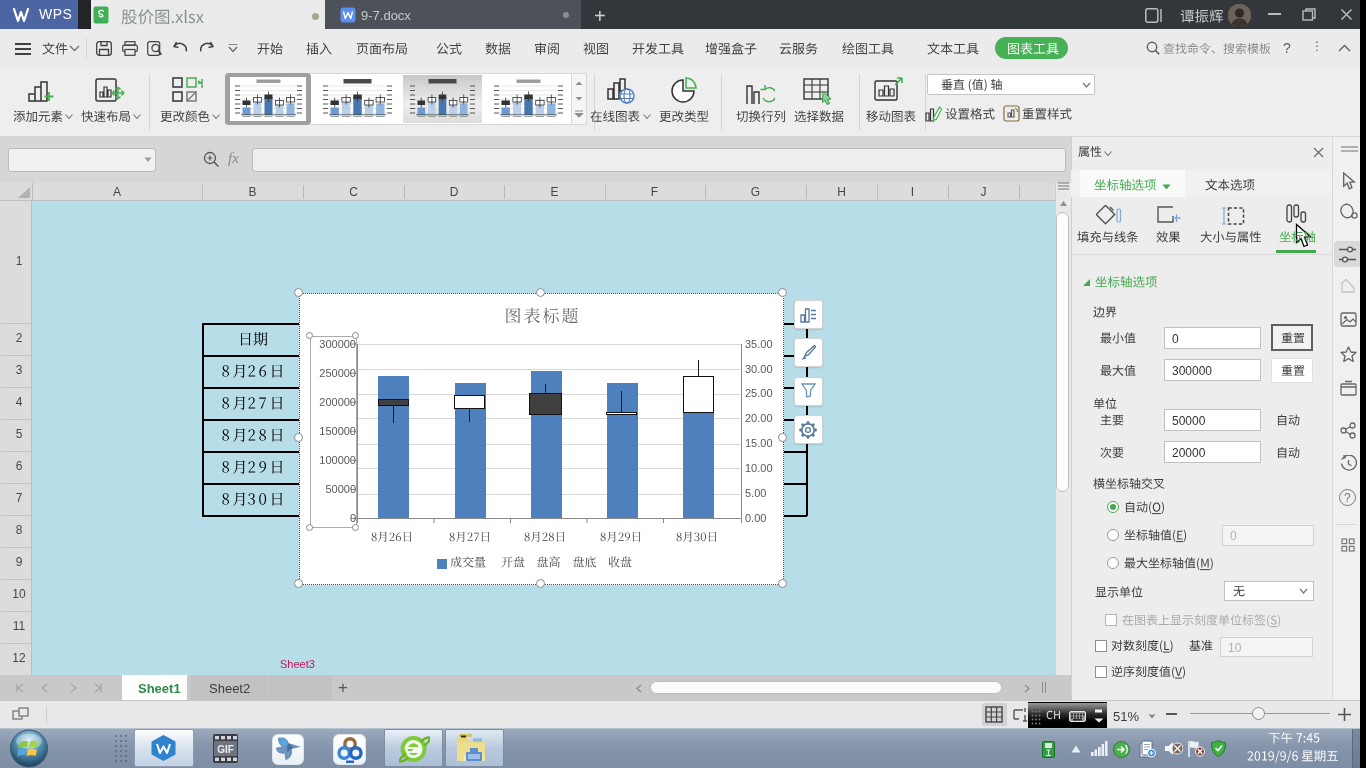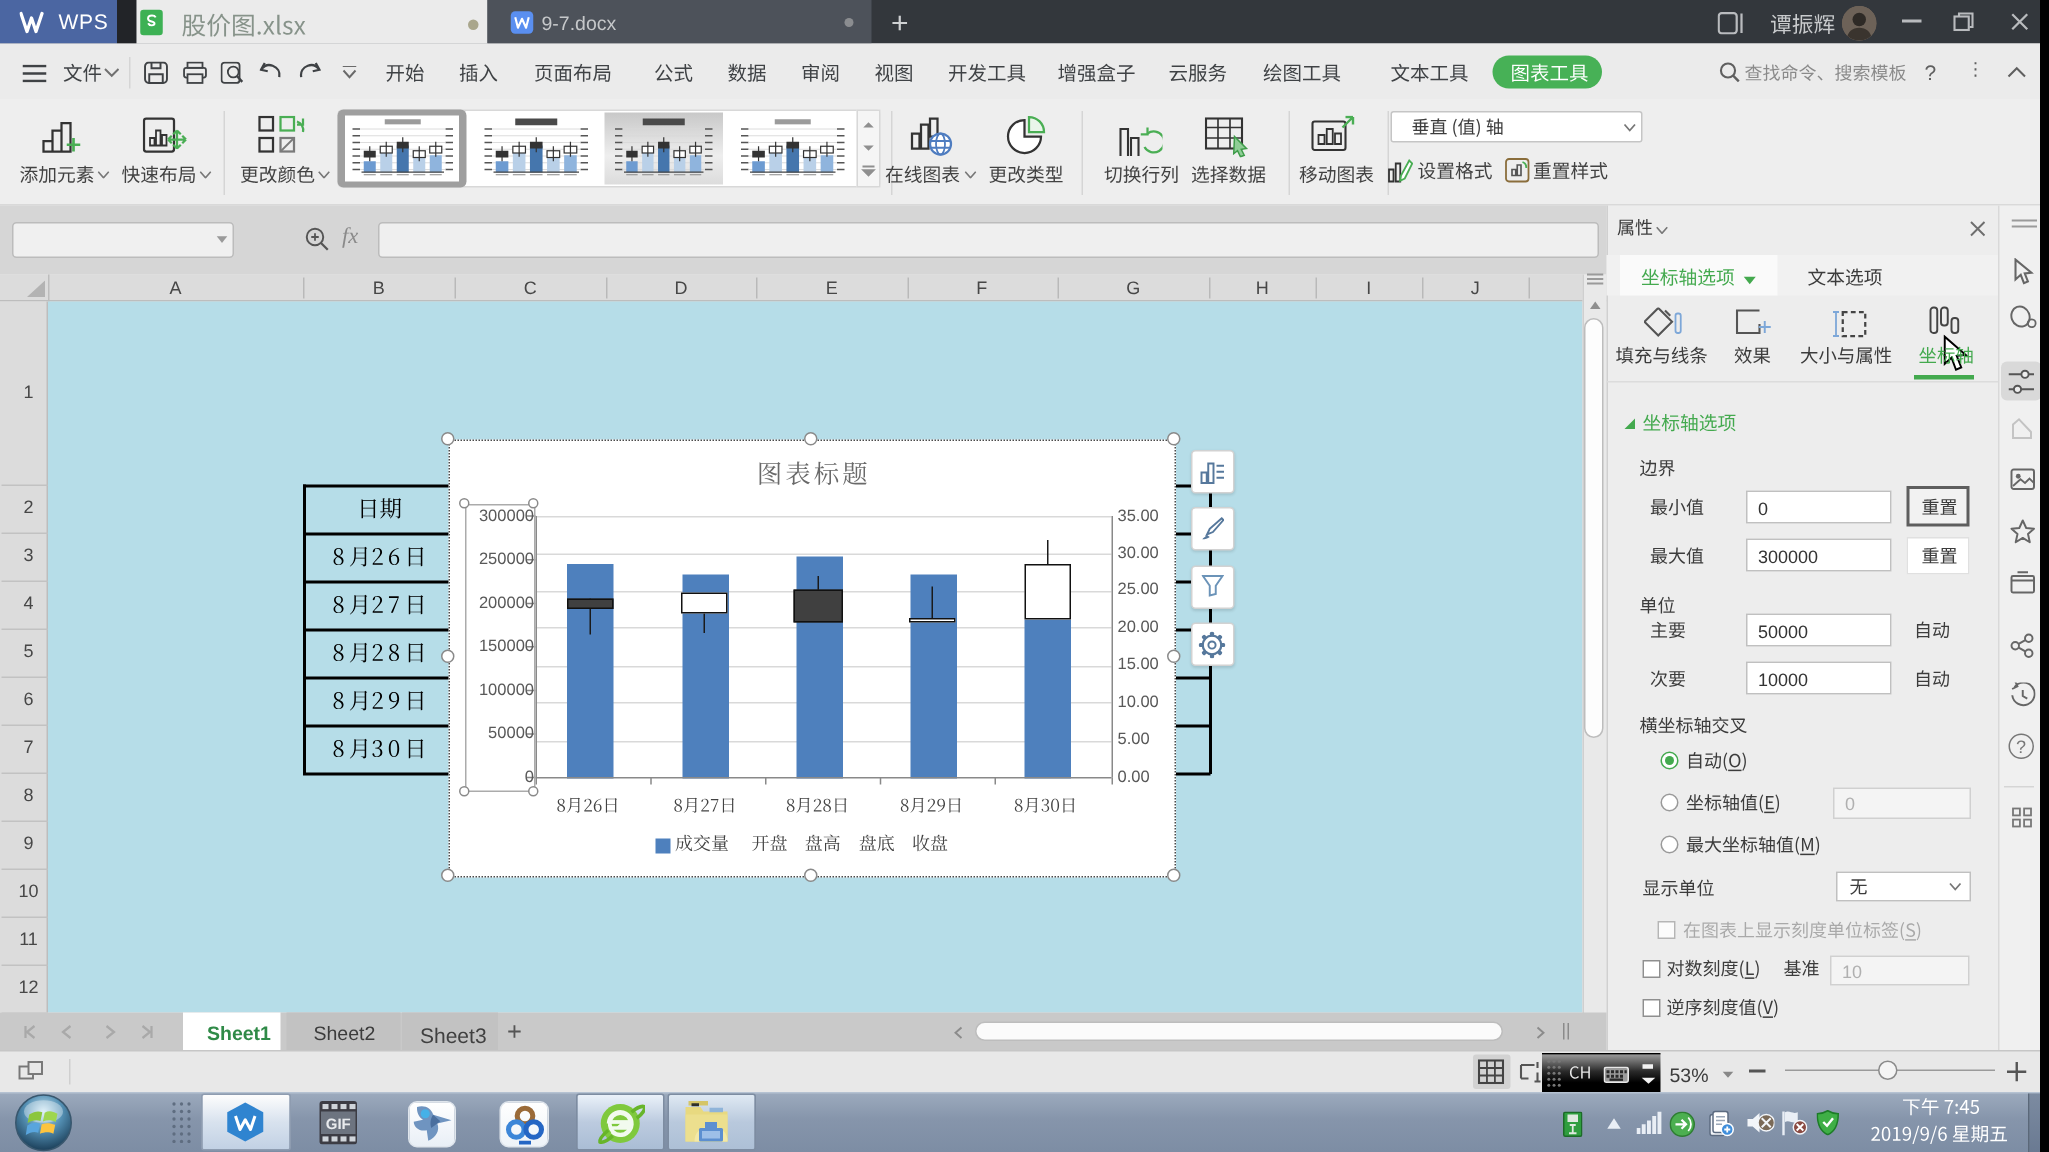--- a/index.html
+++ b/index.html
@@ -605,21 +605,21 @@
     <g stroke="#a9a9a9" stroke-width="1.5" fill="none">
       <path d="M7 1 L2 5 L7 9 M1 1 V9"></path>
       <path d="M31 1 L26 5 L31 9"></path>
       <path d="M55 1 L60 5 L55 9"></path>
       <path d="M79 1 L84 5 L79 9 M85 1 V9"></path>
     </g>
   </svg>
 <div class="abs" style="left:122px;top:675px;width:65px;height:25px;background:#fff"></div>
 <div class="abs" style="left:138px;top:681px;color:#2f8a47;font-size:13px;font-weight:bold">Sheet1</div>
 <div class="abs" style="left:209px;top:681px;color:#3c3c3c;font-size:13px">Sheet2</div>
-<div class="abs" style="left:280px;top:682px;color:#404040;font-size:14px">Sheet3</div>
+<div class="abs" style="left:280px;top:658px;color:#be185d;font-size:11px">Sheet3</div>
 <div class="abs" style="left:338px;top:678px;color:#555;font-size:17px;font-weight:300">+</div>
 
 <svg class="abs" style="left:635px;top:684px" width="8" height="9" viewBox="0 0 8 9">
     <path d="M6 1 L2 4.5 L6 8" stroke="#8b8b8b" stroke-width="1.3" fill="none"></path>
   </svg>
 <div class="abs" style="left:650px;top:681px;width:352px;height:13px;background:#fbfbfb;border:1px solid #bdbdbd;border-radius:7px"></div>
 <svg class="abs" style="left:1023px;top:684px" width="8" height="9" viewBox="0 0 8 9">
     <path d="M2 1 L6 4.5 L2 8" stroke="#8b8b8b" stroke-width="1.3" fill="none"></path>
   </svg>
 <div class="abs" style="left:1042px;top:682px;width:1px;height:11px;background:#8b8b8b"></div>
@@ -672,21 +672,21 @@
       <rect x="5" y="5.5" width="2" height="2"></rect>
       <rect x="8" y="5.5" width="2" height="2"></rect>
       <rect x="11" y="5.5" width="2" height="2"></rect>
       <rect x="4" y="8" width="9" height="1.6"></rect>
     </g>
   </svg>
 <rect><svg class="abs" style="left:1094px;top:709px" width="10" height="14" viewBox="0 0 10 14">
       <rect x="1" y="0.5" width="7" height="3" fill="#f2f2f2"></rect>
       <path d="M0.5 9.5 h9 L5 13.5z" fill="#f2f2f2"></path>
     </svg>
-<div class="abs" style="left:1113px;top:709px;color:#3c3c3c;font-size:13px">53%</div>
+<div class="abs" style="left:1113px;top:709px;color:#3c3c3c;font-size:13px">51%</div>
 <svg class="abs" style="left:1148px;top:714px" width="8" height="5" viewBox="0 0 8 5">
       <path d="M0.5 0.5 L4 4.5 L7.5 0.5" fill="#888"></path>
     </svg>
 <div class="abs" style="left:1166px;top:713px;width:11px;height:2px;background:#555"></div>
 <div class="abs" style="left:1190px;top:713px;width:140px;height:1px;background:#9a9a9a"></div>
 <div class="abs" style="left:1252px;top:707px;width:13px;height:13px;border-radius:50%;background:#f4f4f4;border:1px solid #8a8a8a"></div>
 <svg class="abs" style="left:1338px;top:708px" width="13" height="13" viewBox="0 0 13 13">
       <path d="M6.5 0 V13 M0 6.5 H13" stroke="#555" stroke-width="1.6"></path>
     </svg>
 
@@ -839,21 +839,21 @@
 <svg class="abs" style="left:1211px;top:740px" width="15" height="17" viewBox="0 0 15 17">
       <path d="M7.5 0.5 C10 2 12.5 2.5 14.5 2.5 C14.5 9 13 14 7.5 16.5 C2 14 0.5 9 0.5 2.5 C2.5 2.5 5 2 7.5 0.5Z" fill="#3faf46" stroke="#1d7c28"></path>
       <path d="M4.5 8 L7 10.5 L11 5.5" stroke="#fff" stroke-width="1.6" fill="none"></path>
     </svg>
 
 
 
 <div class="abs" style="left:1172px;top:332px;font-size:12px;color:#333">0</div>
 <div class="abs" style="left:1172px;top:364px;font-size:12px;color:#333">300000</div>
 <div class="abs" style="left:1172px;top:414px;font-size:12px;color:#333">50000</div>
-<div class="abs" style="left:1172px;top:446px;font-size:12px;color:#333">10000</div>
+<div class="abs" style="left:1172px;top:446px;font-size:12px;color:#333">20000</div>
 <div class="abs" style="left:1230px;top:529px;font-size:12px;color:#b0b0b0">0</div>
 <div class="abs" style="left:1228px;top:641px;font-size:12px;color:#b0b0b0">10</div>
 
 <svg class="abs" style="left:65px;top:114px" width="8" height="5" viewBox="0 0 8 5">
       <path d="M0.5 0.5 L4 4.5 L7.5 0.5" fill="none" stroke="#777" stroke-width="1.1"></path>
     </svg>
 <svg class="abs" style="left:133px;top:114px" width="8" height="5" viewBox="0 0 8 5">
       <path d="M0.5 0.5 L4 4.5 L7.5 0.5" fill="none" stroke="#777" stroke-width="1.1"></path>
     </svg>
 <svg class="abs" style="left:212px;top:114px" width="8" height="5" viewBox="0 0 8 5">

